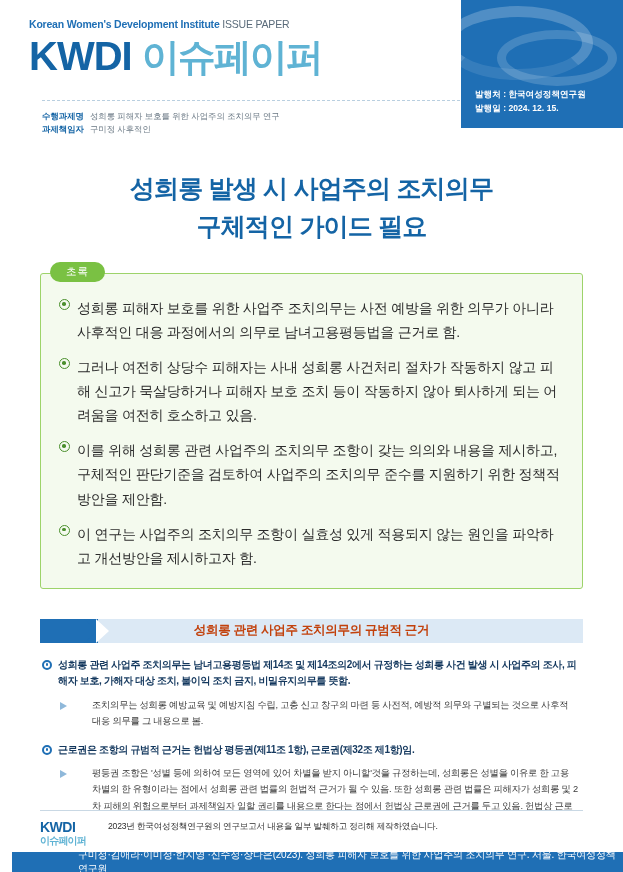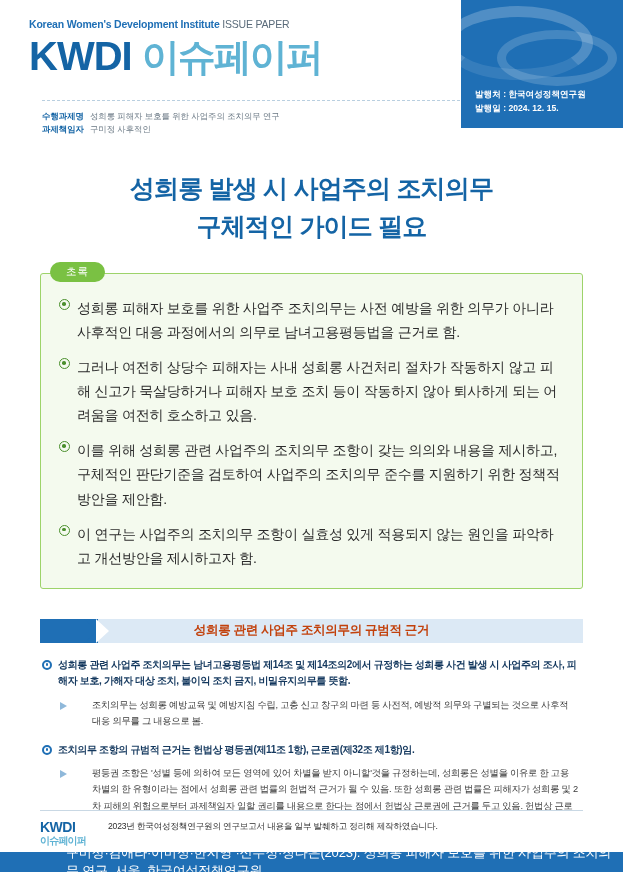--- a/index.html
+++ b/index.html
@@ -298,25 +298,25 @@
   }
   .foot-note {
     position: absolute;
     left: 108px; top: 11px;
     font-size: 8.6px;
     color: #2d2d2d;
     letter-spacing: -0.2px;
   }
   .foot-bar {
     position: absolute;
-    left: 0; right: 0; bottom: 0;
+    left: 12px; right: 0; bottom: 0;
     height: 20px;
     background: #1f6fb5;
     color: #ffffff;
-    font-size: 13px;
+    font-size: 10px;
     display: flex;
     align-items: center;
     padding-left: 66px;
     letter-spacing: -0.2px;
   }
 </style>
 </head>
 <body>
 
 <div class="page">
@@ -401,21 +401,21 @@
         <span class="pt-bullet"></span>
         <span class="pt-text">성희롱 관련 사업주 조치의무는 남녀고용평등법 제14조 및 제14조의2에서 규정하는 성희롱 사건 발생 시 사업주의 조사, 피해자 보호, 가해자 대상 조치, 불이익 조치 금지, 비밀유지의무를 뜻함.</span>
       </div>
       <div class="sub">
         <span class="sub-tri"></span>
         <span class="sub-text">조치의무는 성희롱 예방교육 및 예방지침 수립, 고충 신고 창구의 마련 등 사전적, 예방적 의무와 구별되는 것으로 사후적 대응 의무를 그 내용으로 봄.</span>
       </div>
 
       <div class="pt">
         <span class="pt-bullet"></span>
-        <span class="pt-text">조치의무 조항의 규범적 근거는 헌법상 평등권(제11조 1항), 근로권(제32조 제1항)임.</span>
+        <span class="pt-text">근로권은 조항의 규범적 근거는 헌법상 평등권(제11조 1항), 근로권(제32조 제1항)임.</span>
       </div>
       <div class="sub">
         <span class="sub-tri"></span>
         <span class="sub-text">평등권 조항은 '성별 등에 의하여 모든 영역에 있어 차별을 받지 아니할'것을 규정하는데, 성희롱은 성별을 이유로 한 고용 차별의 한 유형이라는 점에서 성희롱 관련 법률의 헌법적 근거가 될 수 있음. 또한 성희롱 관련 법률은 피해자가 성희롱 및 2차 피해의 위험으로부터 과제책임자 일할 권리를 내용으로 한다는 점에서 헌법상 근로권에 근거를 두고 있음. 헌법상 근로권은 안전한 근로환경에 대한 권리도 포함하고 있어서 성희롱 관련 법률 및 산업안전보건법의 규범적 근거가 될 수 있음.</span>
       </div>
 
     </div>
   </div>
 
   <div class="footer">

